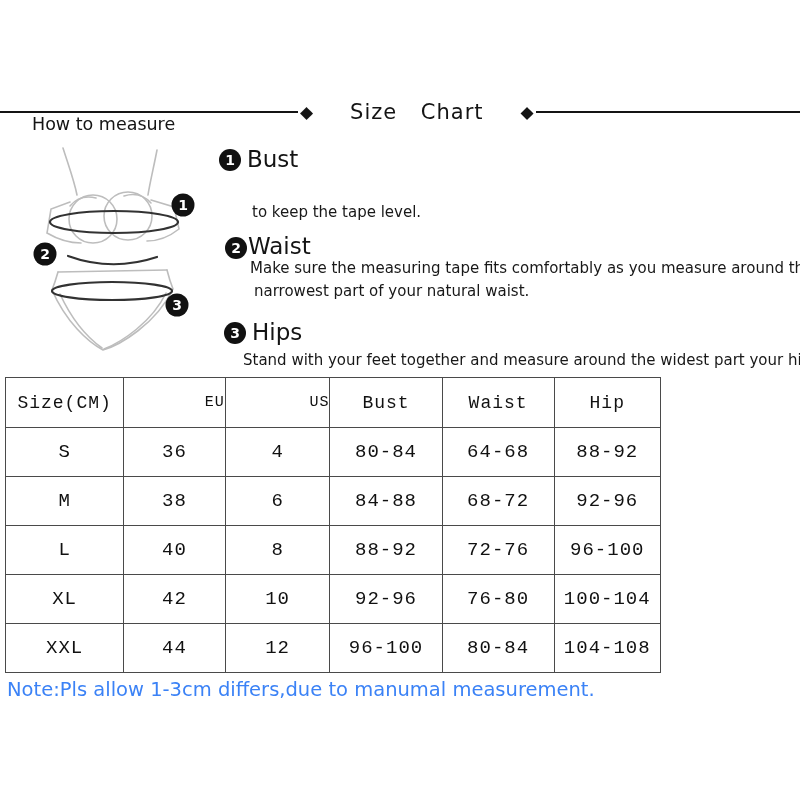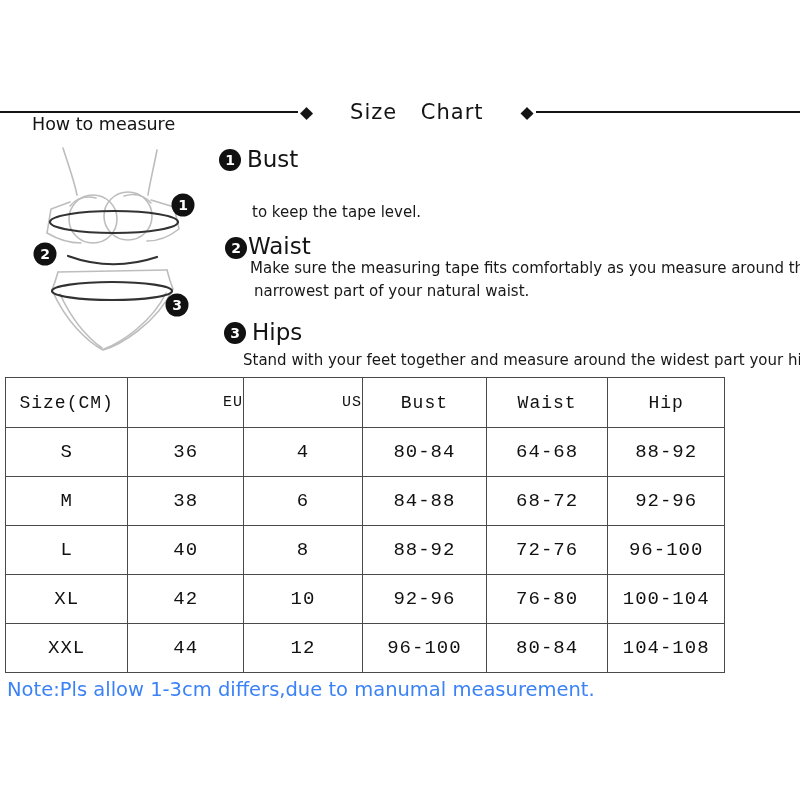--- a/index.html
+++ b/index.html
@@ -26,21 +26,21 @@
   .figure text{fill:#ffffff;font-size:14px;font-weight:bold;text-anchor:middle;font-family:"DejaVu Sans",sans-serif;}
   
   .num-badge{
     position:absolute;width:22px;height:22px;border-radius:50%;background:#111111;color:#ffffff;
     display:flex;align-items:center;justify-content:center;font-size:14px;font-weight:bold;
   }
   .sec-heading{position:absolute;font-size:23px;font-weight:normal;margin:0;color:#141414;white-space:nowrap;}
   .sec-line{position:absolute;font-size:15px;color:#181818;white-space:nowrap;}
   
   .size-table{
-    position:absolute;left:5px;top:377px;width:720px;border-collapse:collapse;
+    position:absolute;left:5px;top:377px;width:656px;border-collapse:collapse;
     font-family:"Liberation Mono","DejaVu Sans Mono",monospace;color:#111111;
   }
   .size-table th,.size-table td{
     border:1px solid #4a4a4a;text-align:center;vertical-align:middle;
     font-weight:normal;letter-spacing:1px;padding:0;
   }
   .size-table th{height:49px;font-size:18px;}
   .size-table th.sm{font-size:15px;text-align:right;}
   .size-table td{height:48px;font-size:19px;}
   

